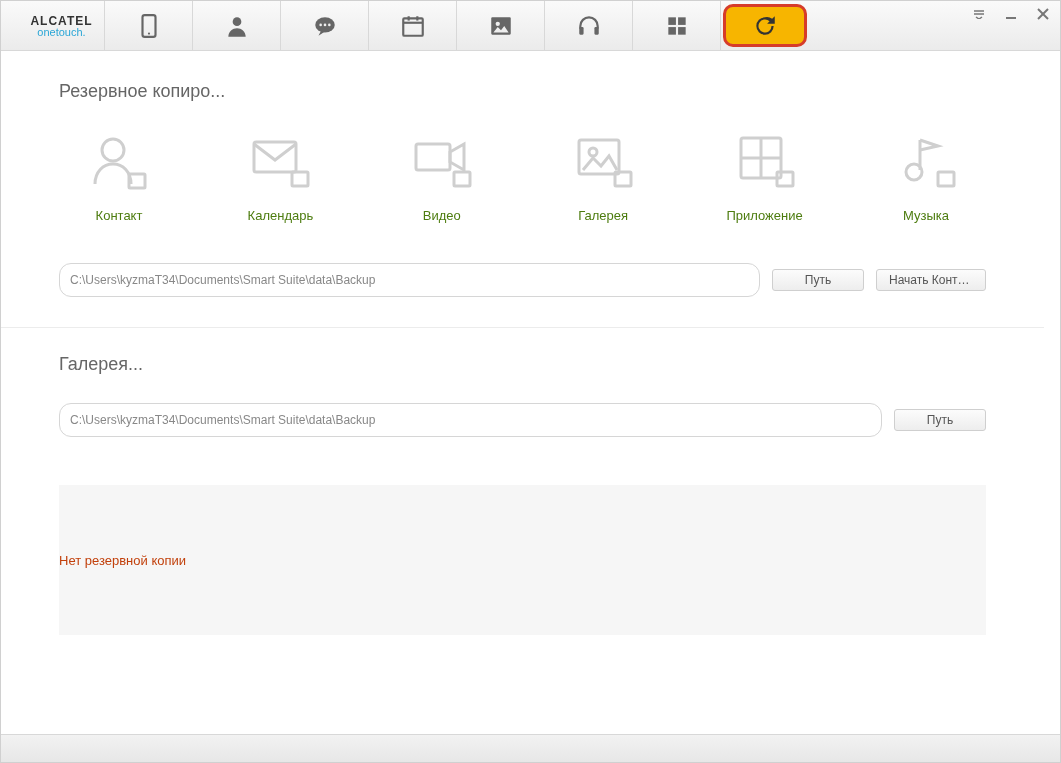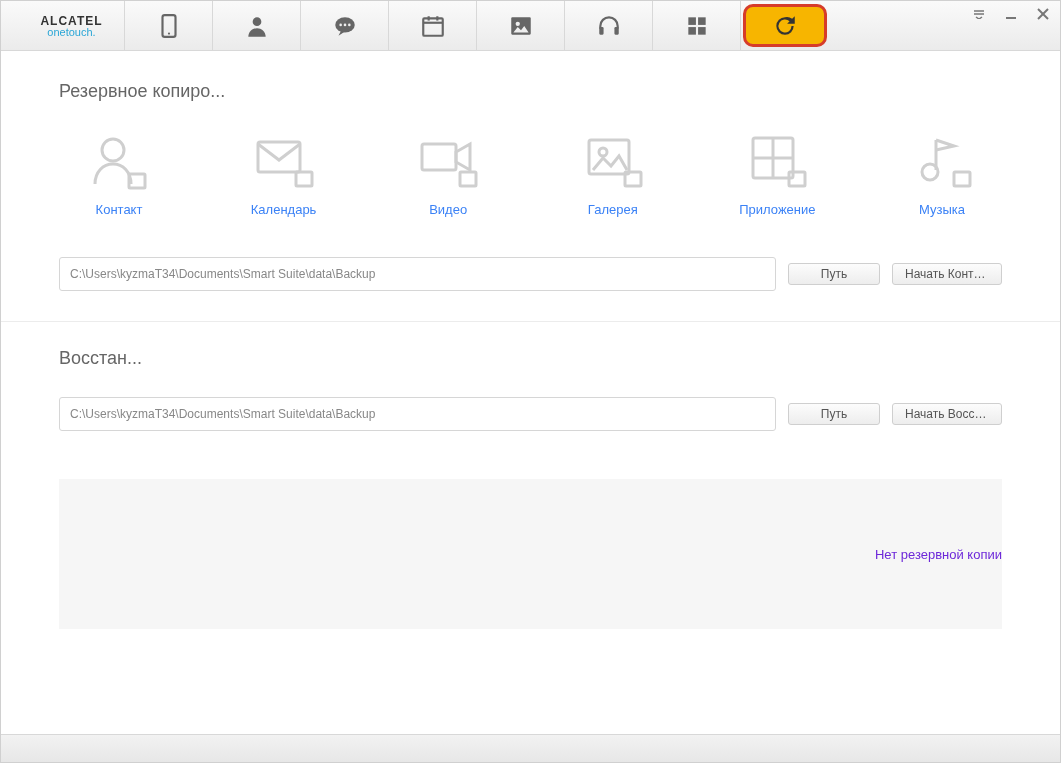--- a/index.html
+++ b/index.html
@@ -16,21 +16,21 @@
   
   .toolbar {
     height: 50px;
     background: linear-gradient(#fafafa, #ebebeb);
     border-bottom: 1px solid #d8d8d8;
     display: flex;
     align-items: stretch;
     position: relative;
   }
   .logo {
-    width: 124px;
+    width: 104px;
     display: flex;
     flex-direction: column;
     justify-content: center;
     align-items: center;
     border-right: 1px solid #d8d8d8;
     padding-left: 18px;
   }
   .logo .l1 { font-size: 12px; font-weight: 700; letter-spacing: 1px; color: #333; }
   .logo .l2 { font-size: 11px; color: #2aa6d6; margin-top:-2px; }
   .tab {
@@ -60,21 +60,21 @@
   }
   .win-btn {
     width: 18px; height: 18px;
     display:flex; align-items:center; justify-content:center;
     color:#777; cursor:pointer; font-size:14px;
   }
   
   .content {
     flex: 1;
     background: #fff;
-    padding: 30px 0 0 0;
+    padding: 30px 16px 0 0;
     display:flex;
     flex-direction:column;
     overflow:hidden;
   }
   .section {
     padding: 0 58px;
   }
   .section-title {
     font-size: 18px;
     color: #666;
@@ -88,35 +88,35 @@
   }
   .cat {
     display: flex;
     flex-direction: column;
     align-items: center;
     width: 120px;
     cursor: pointer;
   }
   .cat svg { width: 64px; height: 64px; stroke: #cfcfcf; fill: none; stroke-width: 3; }
   .cat-label {
-    margin-top: 8px;
+    margin-top: 14px;
     font-size: 13px;
-    color: #3b82f6;
+    color: #4d7c0f;
   }
   .path-row {
     display: flex;
     gap: 12px;
     align-items: center;
     margin-bottom: 30px;
   }
   .path-input {
     flex: 1;
     height: 34px;
     border: 1px solid #d6d6d6;
-    border-radius: 3px;
+    border-radius: 12px;
     padding: 0 10px;
     font-size: 12px;
     color: #888;
     background: #fff;
   }
   .btn {
     height: 22px;
     min-width: 92px;
     padding: 0 12px;
     background: linear-gradient(#fcfcfc, #ededed);
@@ -135,22 +135,22 @@
     background: #ececec;
     margin: 0 0 26px 0;
     width:100%;
   }
   .empty-box {
     margin: 18px 58px 0 58px;
     height: 150px;
     background: #f6f6f6;
     display: flex;
     align-items: center;
-    justify-content: flex-end;
-    color: #6d28d9;
+    justify-content: flex-start;
+    color: #c2410c;
     font-size: 13px;
   }
   .footer {
     height: 28px;
     background: linear-gradient(#f2f2f2, #e7e7e7);
     border-top: 1px solid #d8d8d8;
   }
 </style>
 </head>
 <body>
@@ -301,25 +301,24 @@
     <div class="path-row">
       <input class="path-input" value="C:\Users\kyzmaT34\Documents\Smart Suite\data\Backup" style="">
       <button class="btn">Путь</button>
       <button class="btn">Начать Контакт...</button>
     </div>
   </div>
 
   <div class="divider"></div>
 
   <div class="section">
-    <div class="section-title">Восстан...</div>
+    <div class="section-title">Галерея...</div>
     <div class="path-row">
       <input class="path-input" value="C:\Users\kyzmaT34\Documents\Smart Suite\data\Backup" style="">
       <button class="btn">Путь</button>
-      <button class="btn">Начать Восстан...</button>
     </div>
   </div>
 
   <div class="empty-box">
     <span>Нет резервной копии</span>
   </div>
 
 </div>
 
 <div class="footer"></div>

